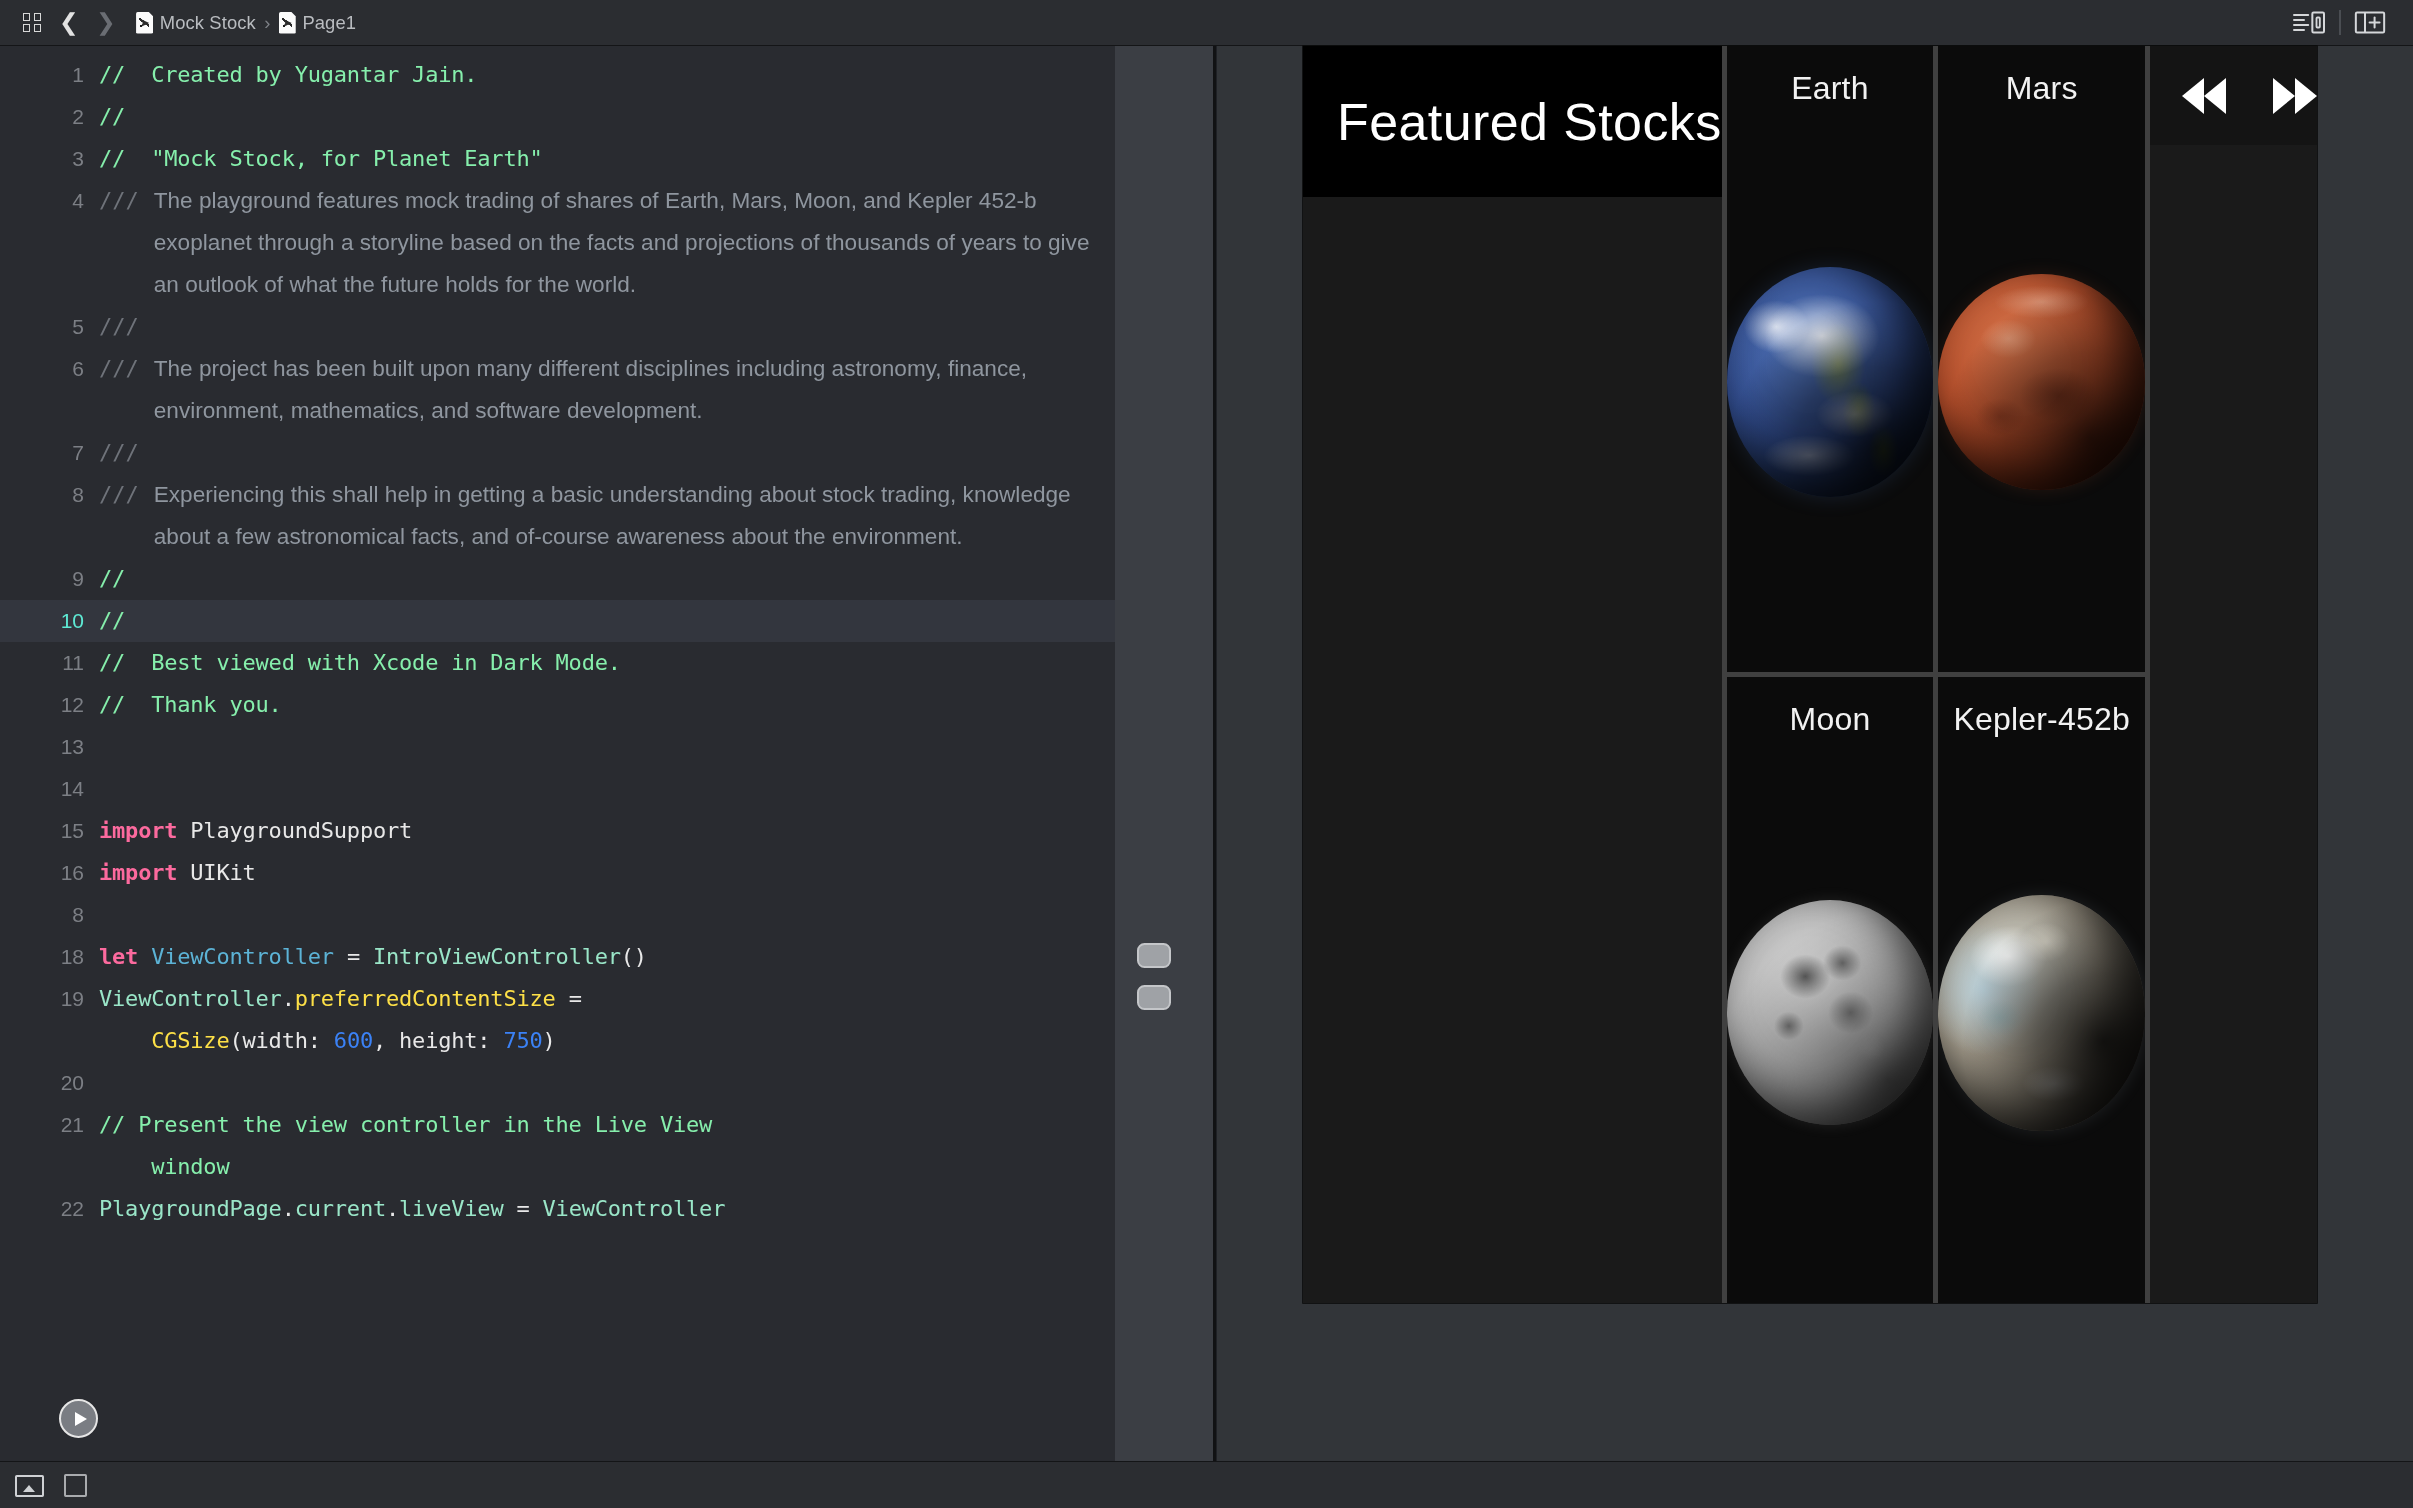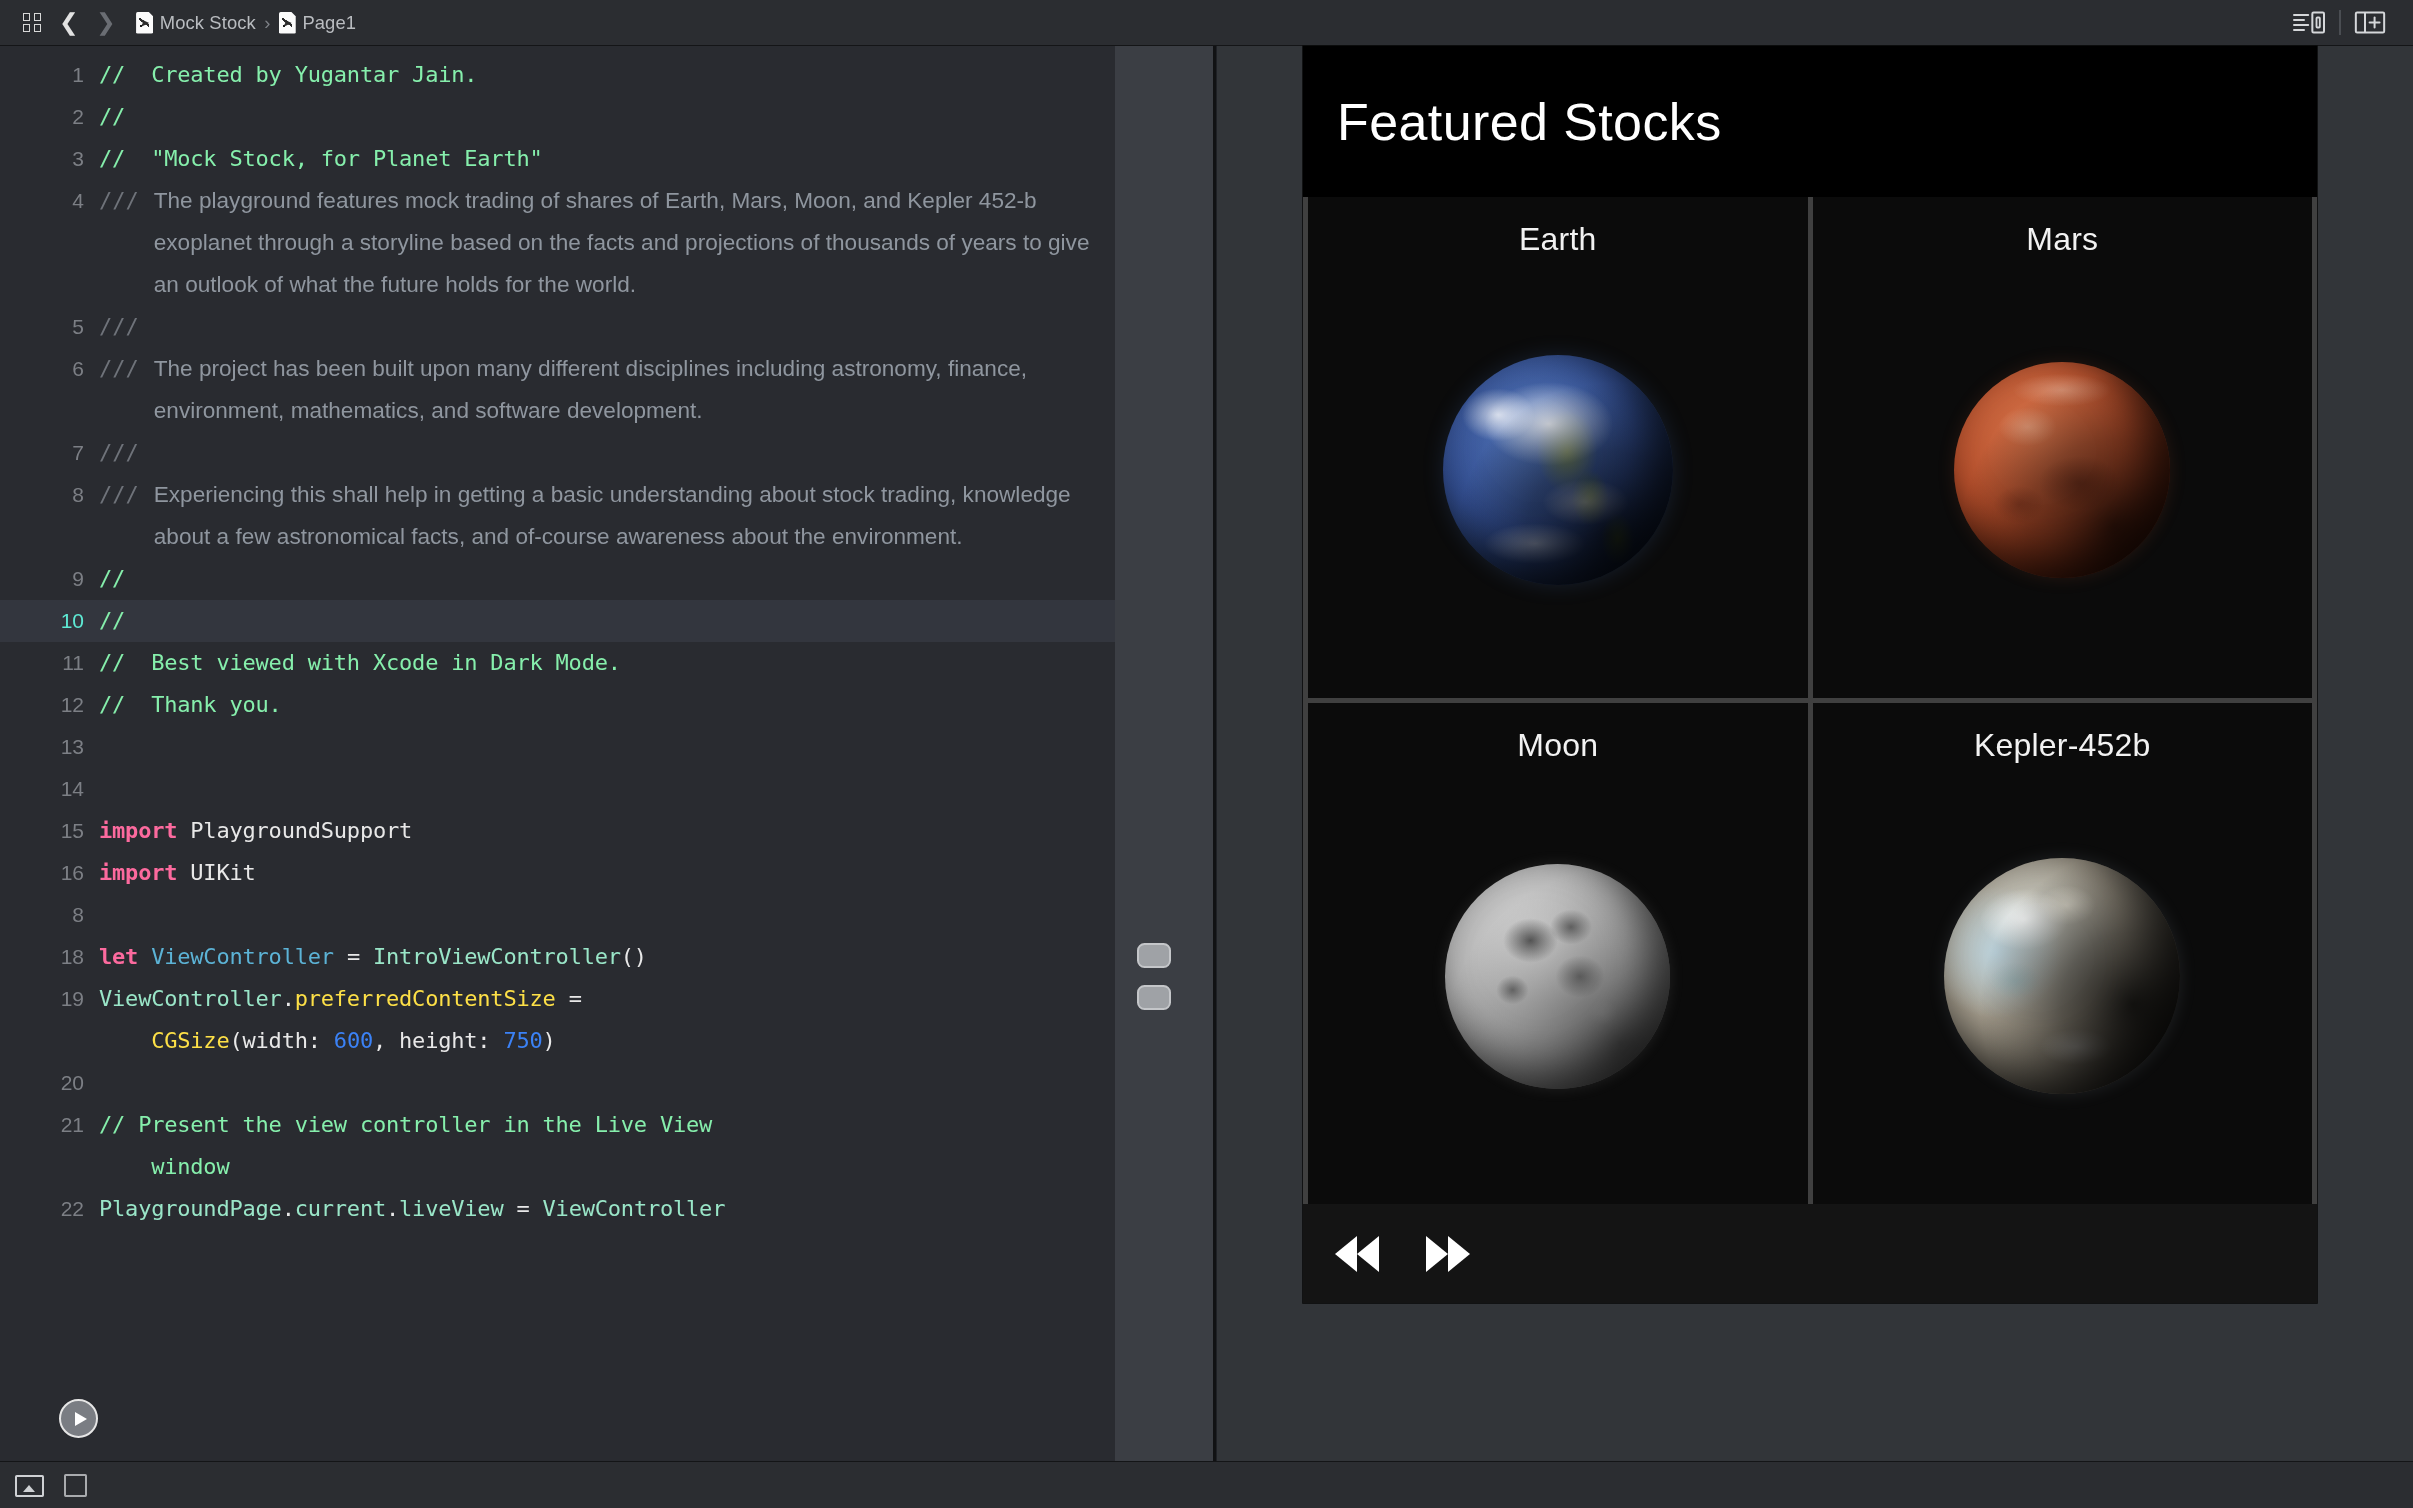--- a/index.html
+++ b/index.html
@@ -142,21 +142,21 @@
   .res-badge{
     position:absolute; left:22px; width:34px; height:25px;
     border:2.1px solid #c4c6c9; border-radius:7.5px;
     background:#9fa2a6;
   }
 
   
   #liveview{
     position:absolute; left:1303px; top:46px; width:1014px; height:1257px;
     background:#1a1a1a;
-    display:flex; flex-direction:column;
+    display:flex; flex-direction:row;
     box-shadow:0 0 0 0.8px #0b0b0b;
   }
   #lv-header{
     height:151px; background:#000; flex:none;
     display:flex; align-items:center; padding-left:34px;
   }
   #lv-title{ color:#fff; font-size:52px; letter-spacing:0.4px; }
   #lv-grid{
     flex:1; background:#404040;
     display:grid; grid-template-columns:1fr 1fr; grid-template-rows:1fr 1fr;

